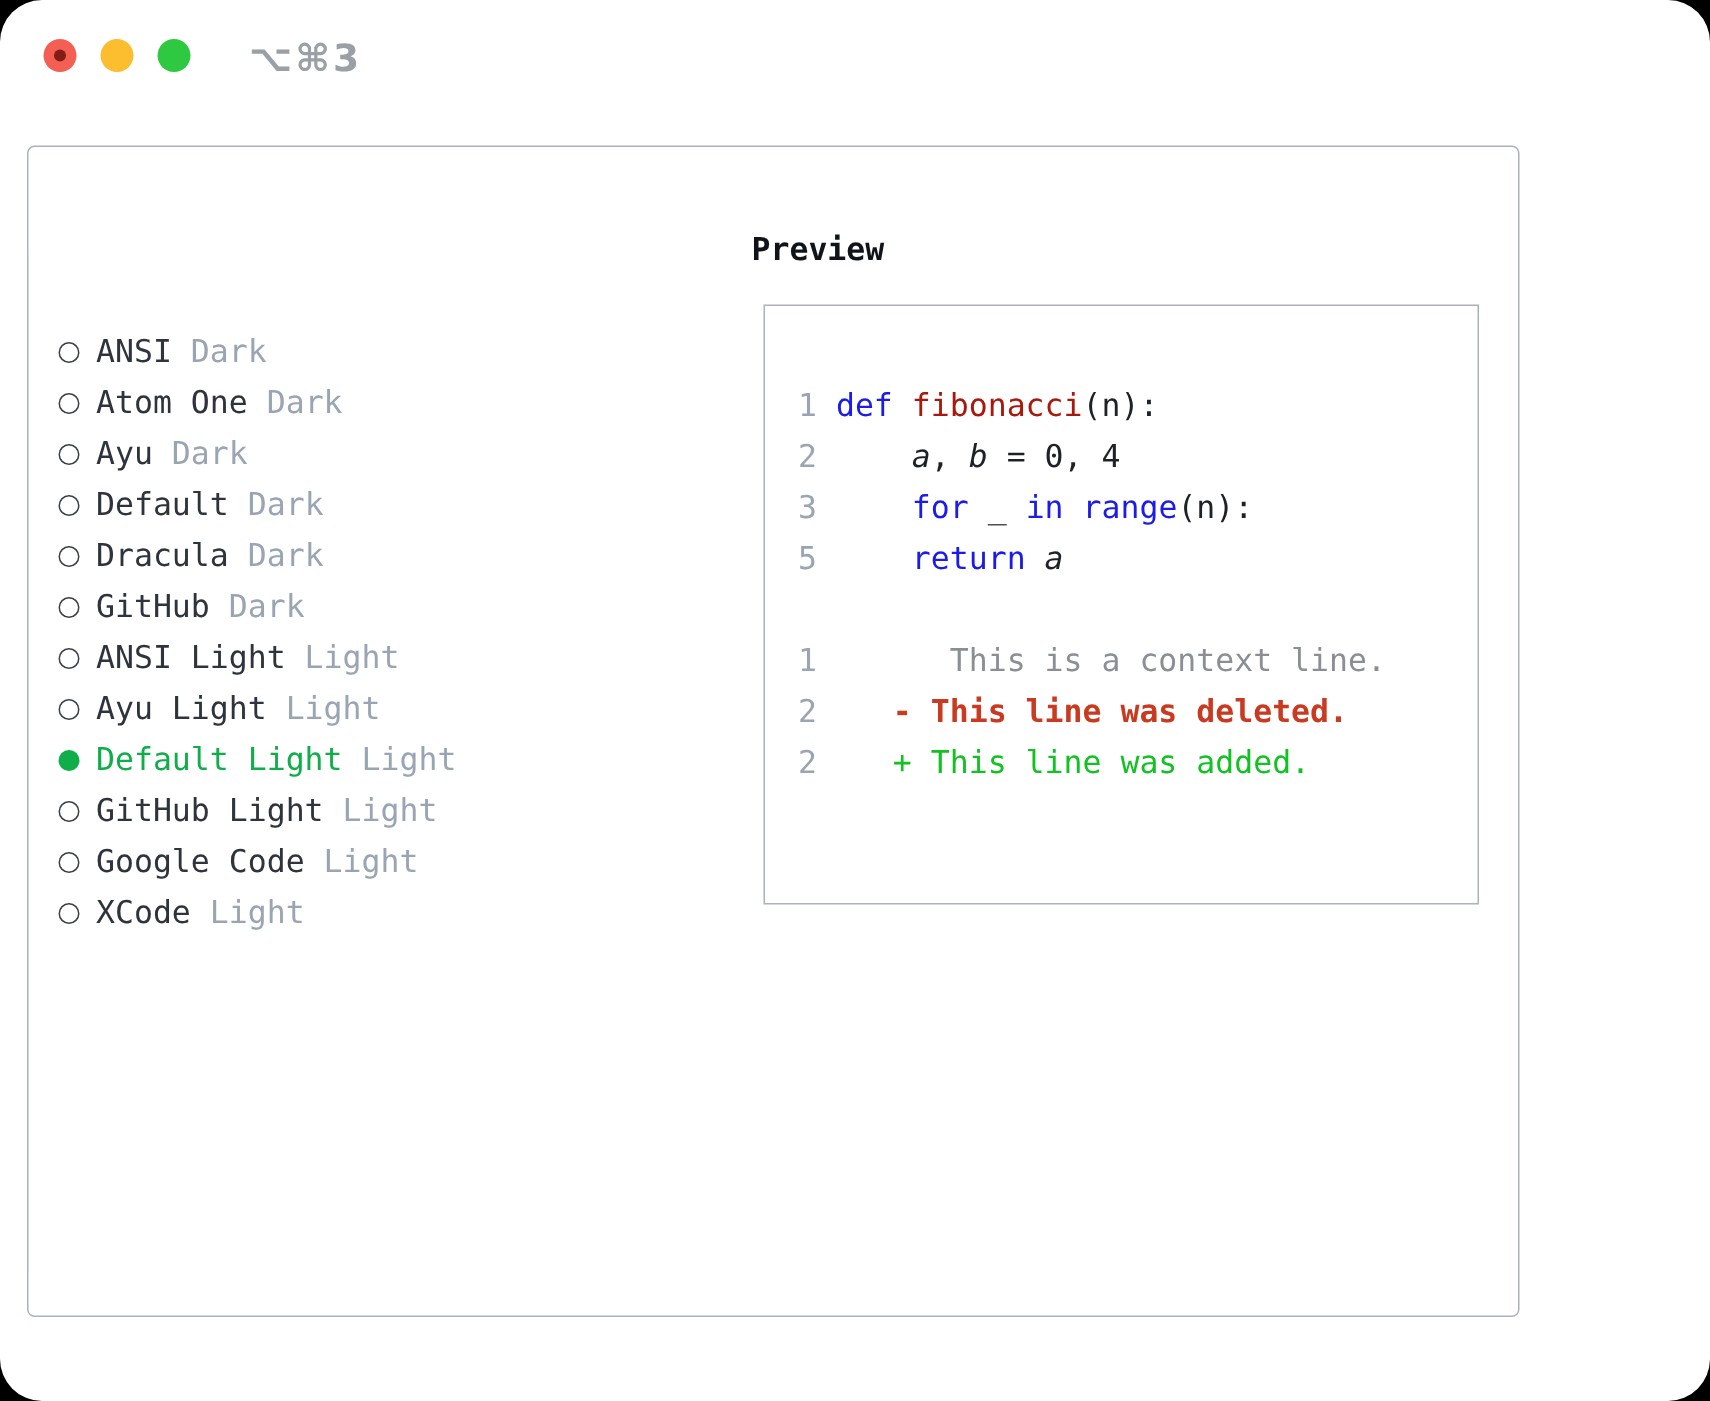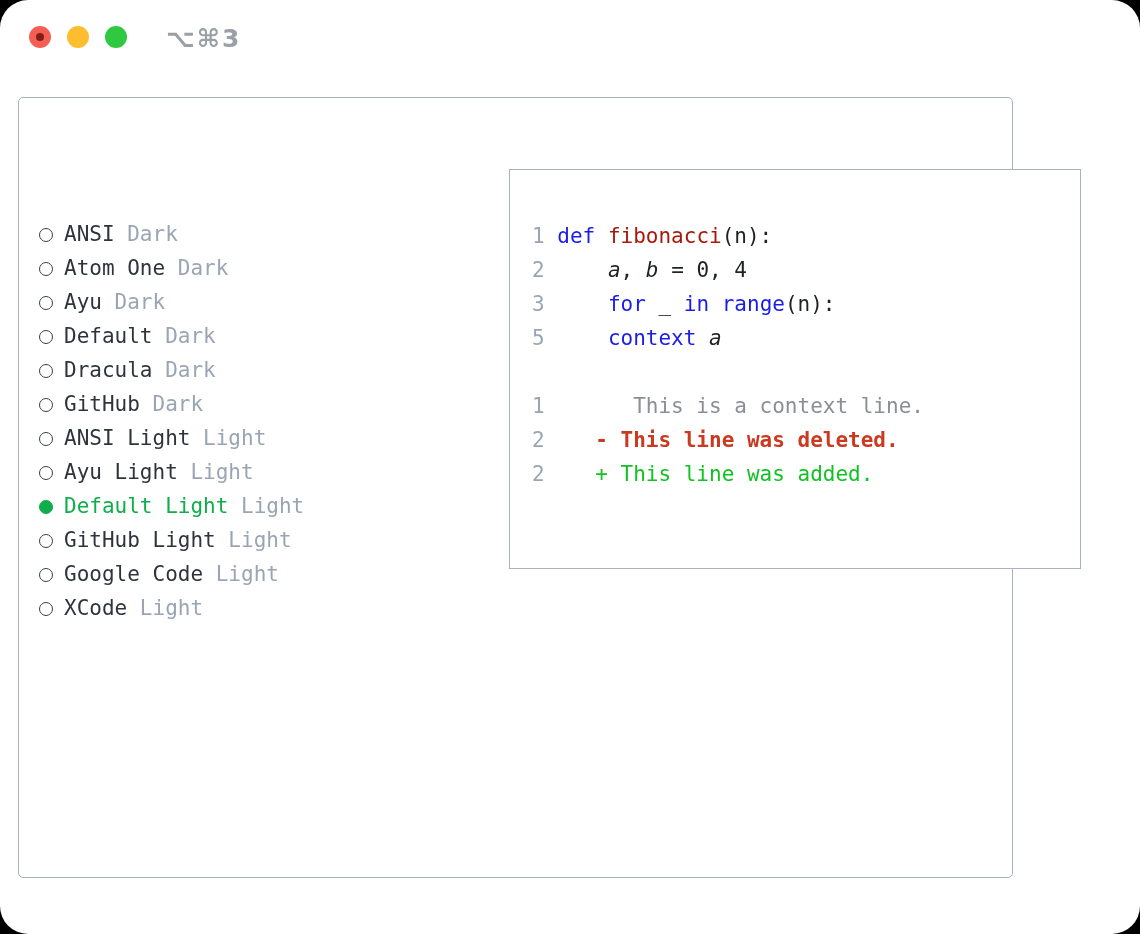--- a/index.html
+++ b/index.html
@@ -38,21 +38,21 @@
   .radio::before{content:"";position:absolute;left:0;top:1px;width:12px;height:12px;
     border:1.5px solid var(--radio);border-radius:50%;}
   .radio.sel::before{background:var(--green-sel);border-color:var(--green-sel);}
   .nm{color:var(--name);}
   .nm.sel{color:var(--green-sel);}
   .tag{color:var(--tag);}
   
   .preview{position:absolute;left:482px;top:51px;}
   .preview-box{
     margin-left:8px;margin-top:20px;box-sizing:border-box;
-    width:572px;height:400px;border:1.5px solid var(--border);
+    width:477px;height:400px;border:1.5px solid var(--border);
     padding:49px 0 0 22px;background:#fff;overflow:hidden;
   }
   .pline{height:34px;white-space:pre;color:var(--code);}
   .sg-ln{color:var(--linenum);}
   .sg-kw{color:var(--keyword);}
   .sg-fn{color:var(--func);}
   .sg-pl{color:var(--code);}
   .sg-var{color:var(--code);font-style:italic;}
   .sg-ctx{color:var(--ctx);}
   .sg-del{color:var(--del);font-weight:bold;}
@@ -73,25 +73,26 @@
   <div class="content-box mono">
 
     <div class="left-panel">
       <div id="theme-list"><div class="row"><span class="radio"></span><span class="nm">ANSI</span><span class="tag"> Dark</span></div><div class="row"><span class="radio"></span><span class="nm">Atom One</span><span class="tag"> Dark</span></div><div class="row"><span class="radio"></span><span class="nm">Ayu</span><span class="tag"> Dark</span></div><div class="row"><span class="radio"></span><span class="nm">Default</span><span class="tag"> Dark</span></div><div class="row"><span class="radio"></span><span class="nm">Dracula</span><span class="tag"> Dark</span></div><div class="row"><span class="radio"></span><span class="nm">GitHub</span><span class="tag"> Dark</span></div><div class="row"><span class="radio"></span><span class="nm">ANSI Light</span><span class="tag"> Light</span></div><div class="row"><span class="radio"></span><span class="nm">Ayu Light</span><span class="tag"> Light</span></div><div class="row"><span class="radio sel"></span><span class="nm sel">Default Light</span><span class="tag"> Light</span></div><div class="row"><span class="radio"></span><span class="nm">GitHub Light</span><span class="tag"> Light</span></div><div class="row"><span class="radio"></span><span class="nm">Google Code</span><span class="tag"> Light</span></div><div class="row"><span class="radio"></span><span class="nm">XCode</span><span class="tag"> Light</span></div></div>
       <div class="blank-row"></div>
       
       
     </div>
 
     <div class="preview">
+      <div class="row"><span class="hdr">Preview</span></div>
       <div class="preview-box" id="preview-box">
           <div class="pline"><span class="sg-ln">1 </span><span class="sg-kw">def</span><span class="sg-pl"> </span><span class="sg-fn">fibonacci</span><span class="sg-pl">(n):</span></div>
           <div class="pline"><span class="sg-ln">2 </span><span class="sg-pl">    </span><span class="sg-var">a</span><span class="sg-pl">, </span><span class="sg-var">b</span><span class="sg-pl"> = 0, 4</span></div>
           <div class="pline"><span class="sg-ln">3 </span><span class="sg-pl">    </span><span class="sg-kw">for</span><span class="sg-pl"> _ </span><span class="sg-kw">in</span><span class="sg-pl"> </span><span class="sg-kw">range</span><span class="sg-pl">(n):</span></div>
-          <div class="pline"><span class="sg-ln">5 </span><span class="sg-pl">    </span><span class="sg-kw">context</span><span class="sg-pl"> </span><span class="sg-var">a</span></div>
+          <div class="pline"><span class="sg-ln">5 </span><span class="sg-pl">    </span><span class="sg-kw">return</span><span class="sg-pl"> </span><span class="sg-var">a</span></div>
           <div class="pline"></div>
           <div class="pline"><span class="sg-ln">1 </span><span class="sg-ctx">      This is a context line.</span></div>
           <div class="pline"><span class="sg-ln">2 </span><span class="sg-del">   - This line was deleted.</span></div>
           <div class="pline"><span class="sg-ln">2 </span><span class="sg-add">   + This line was added.</span></div>
         </div>
     </div>
 
   </div>
 </div>
 

